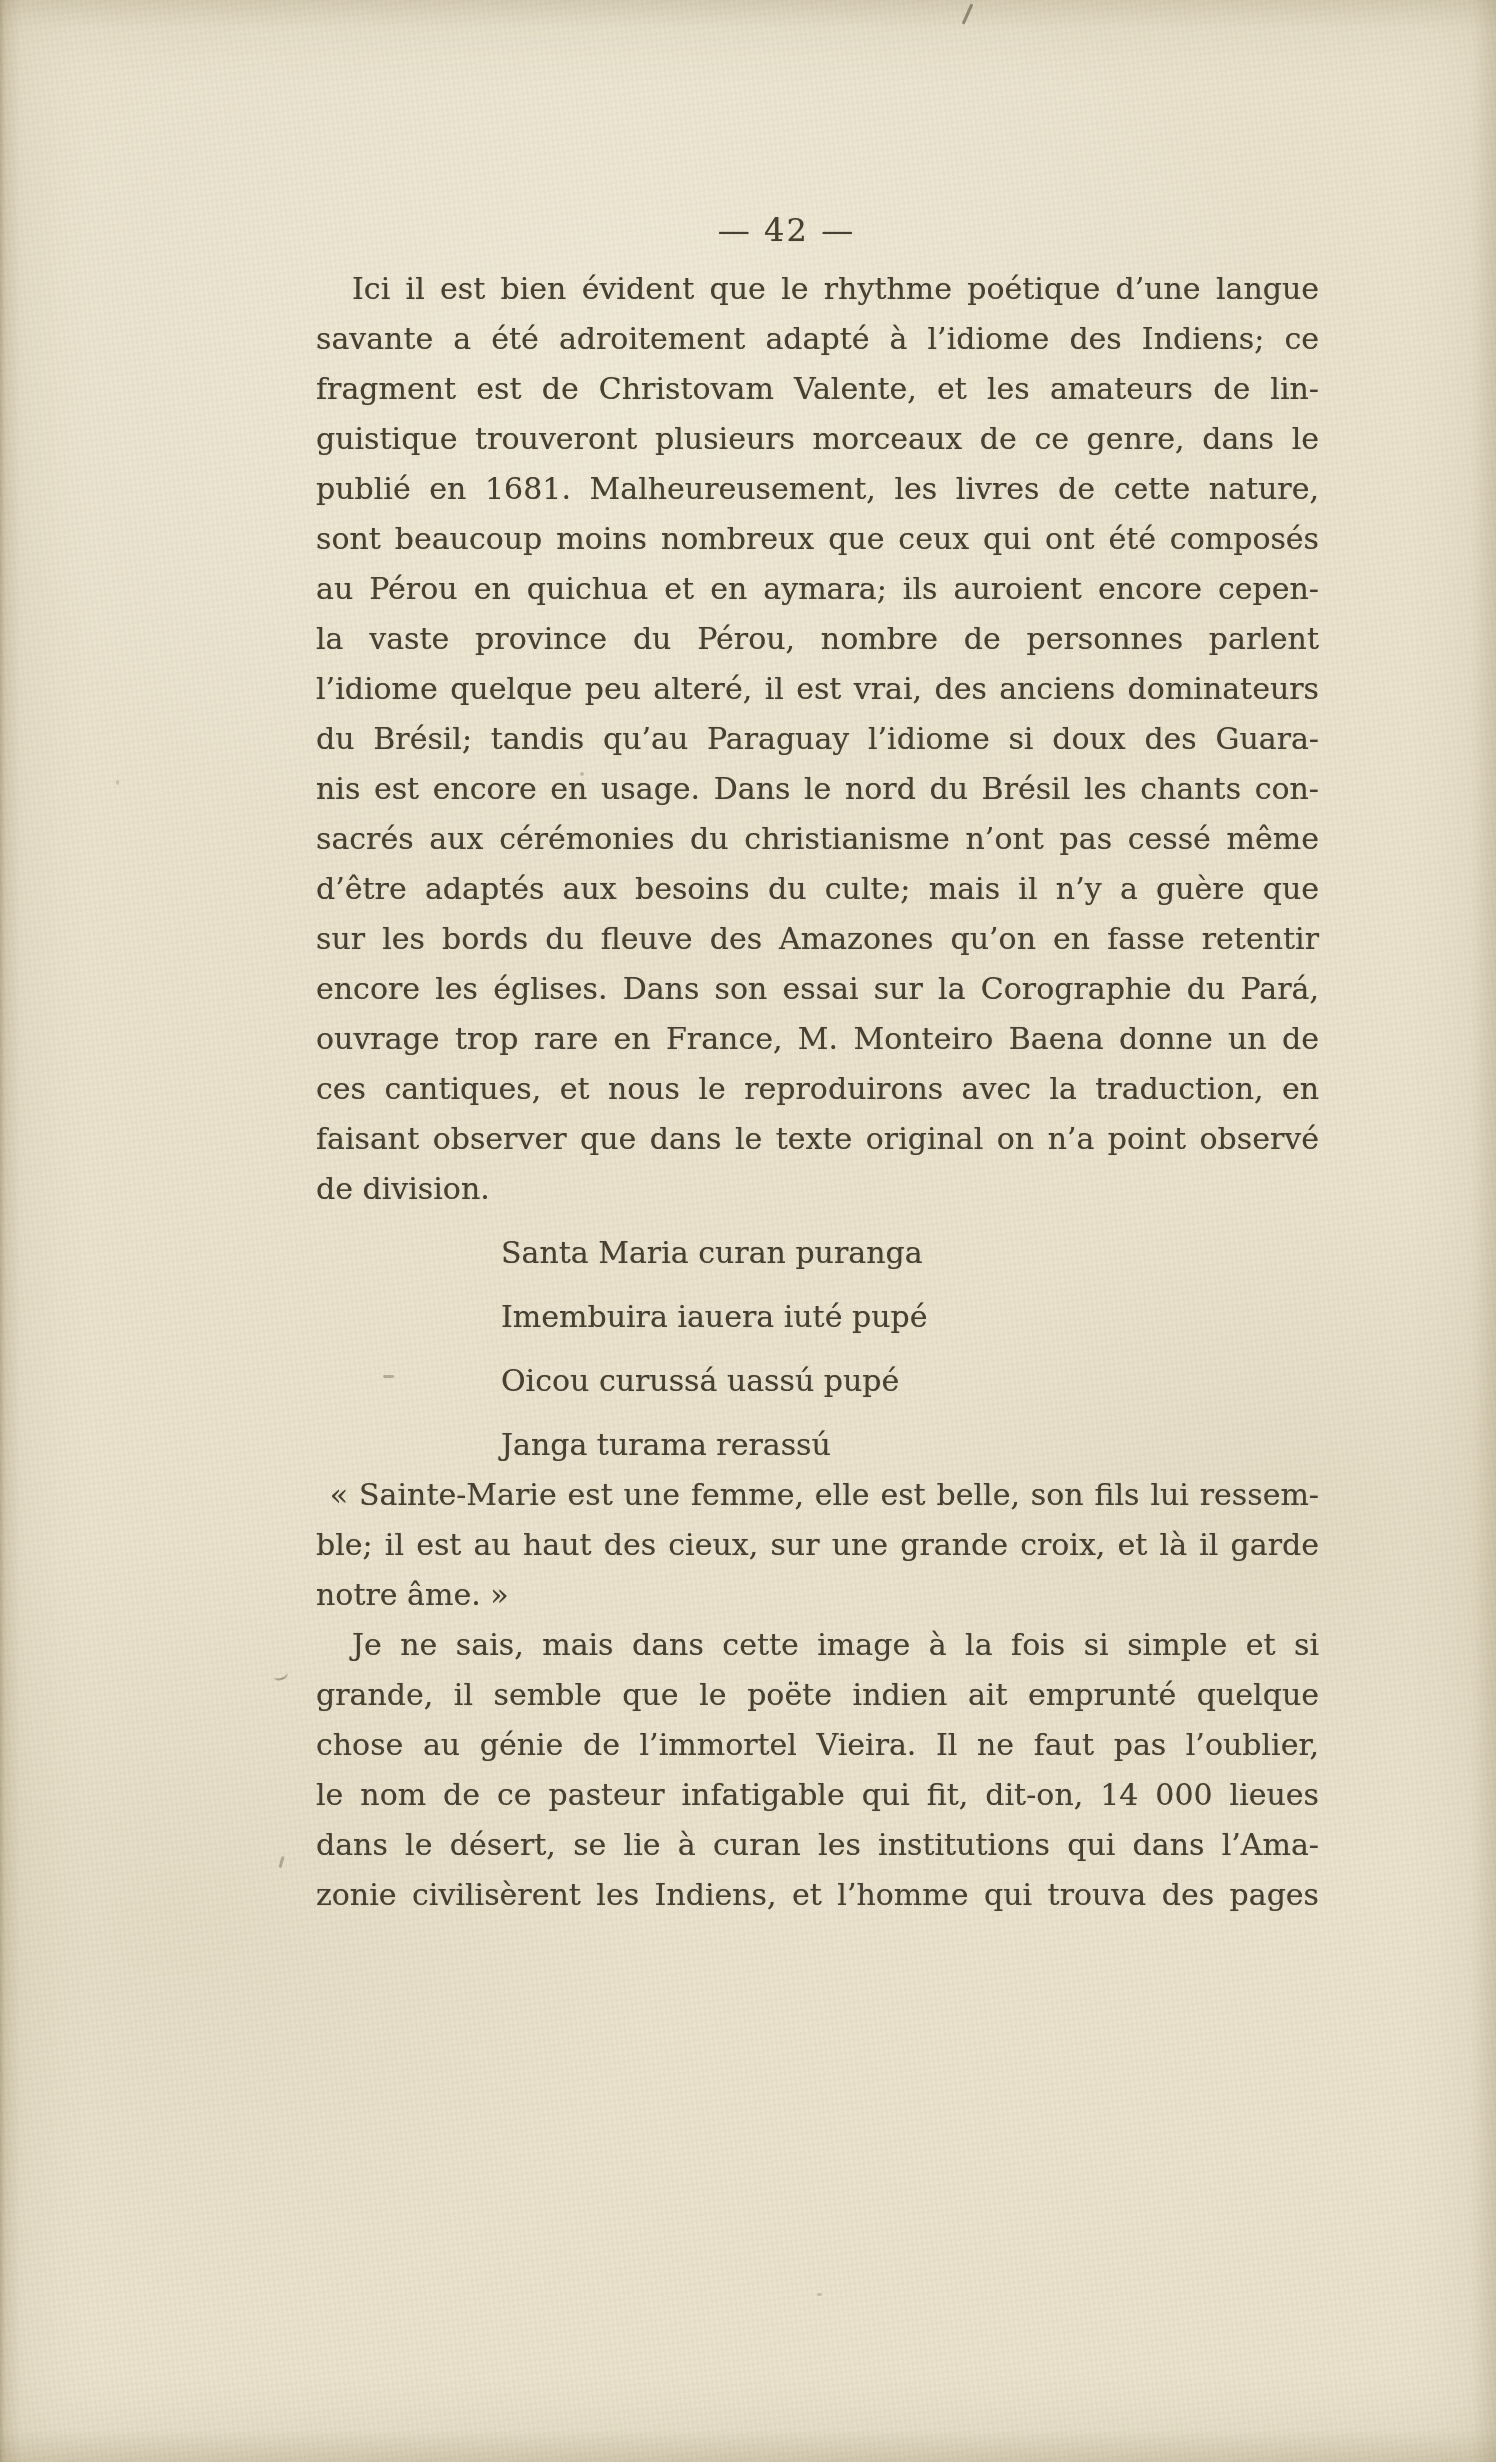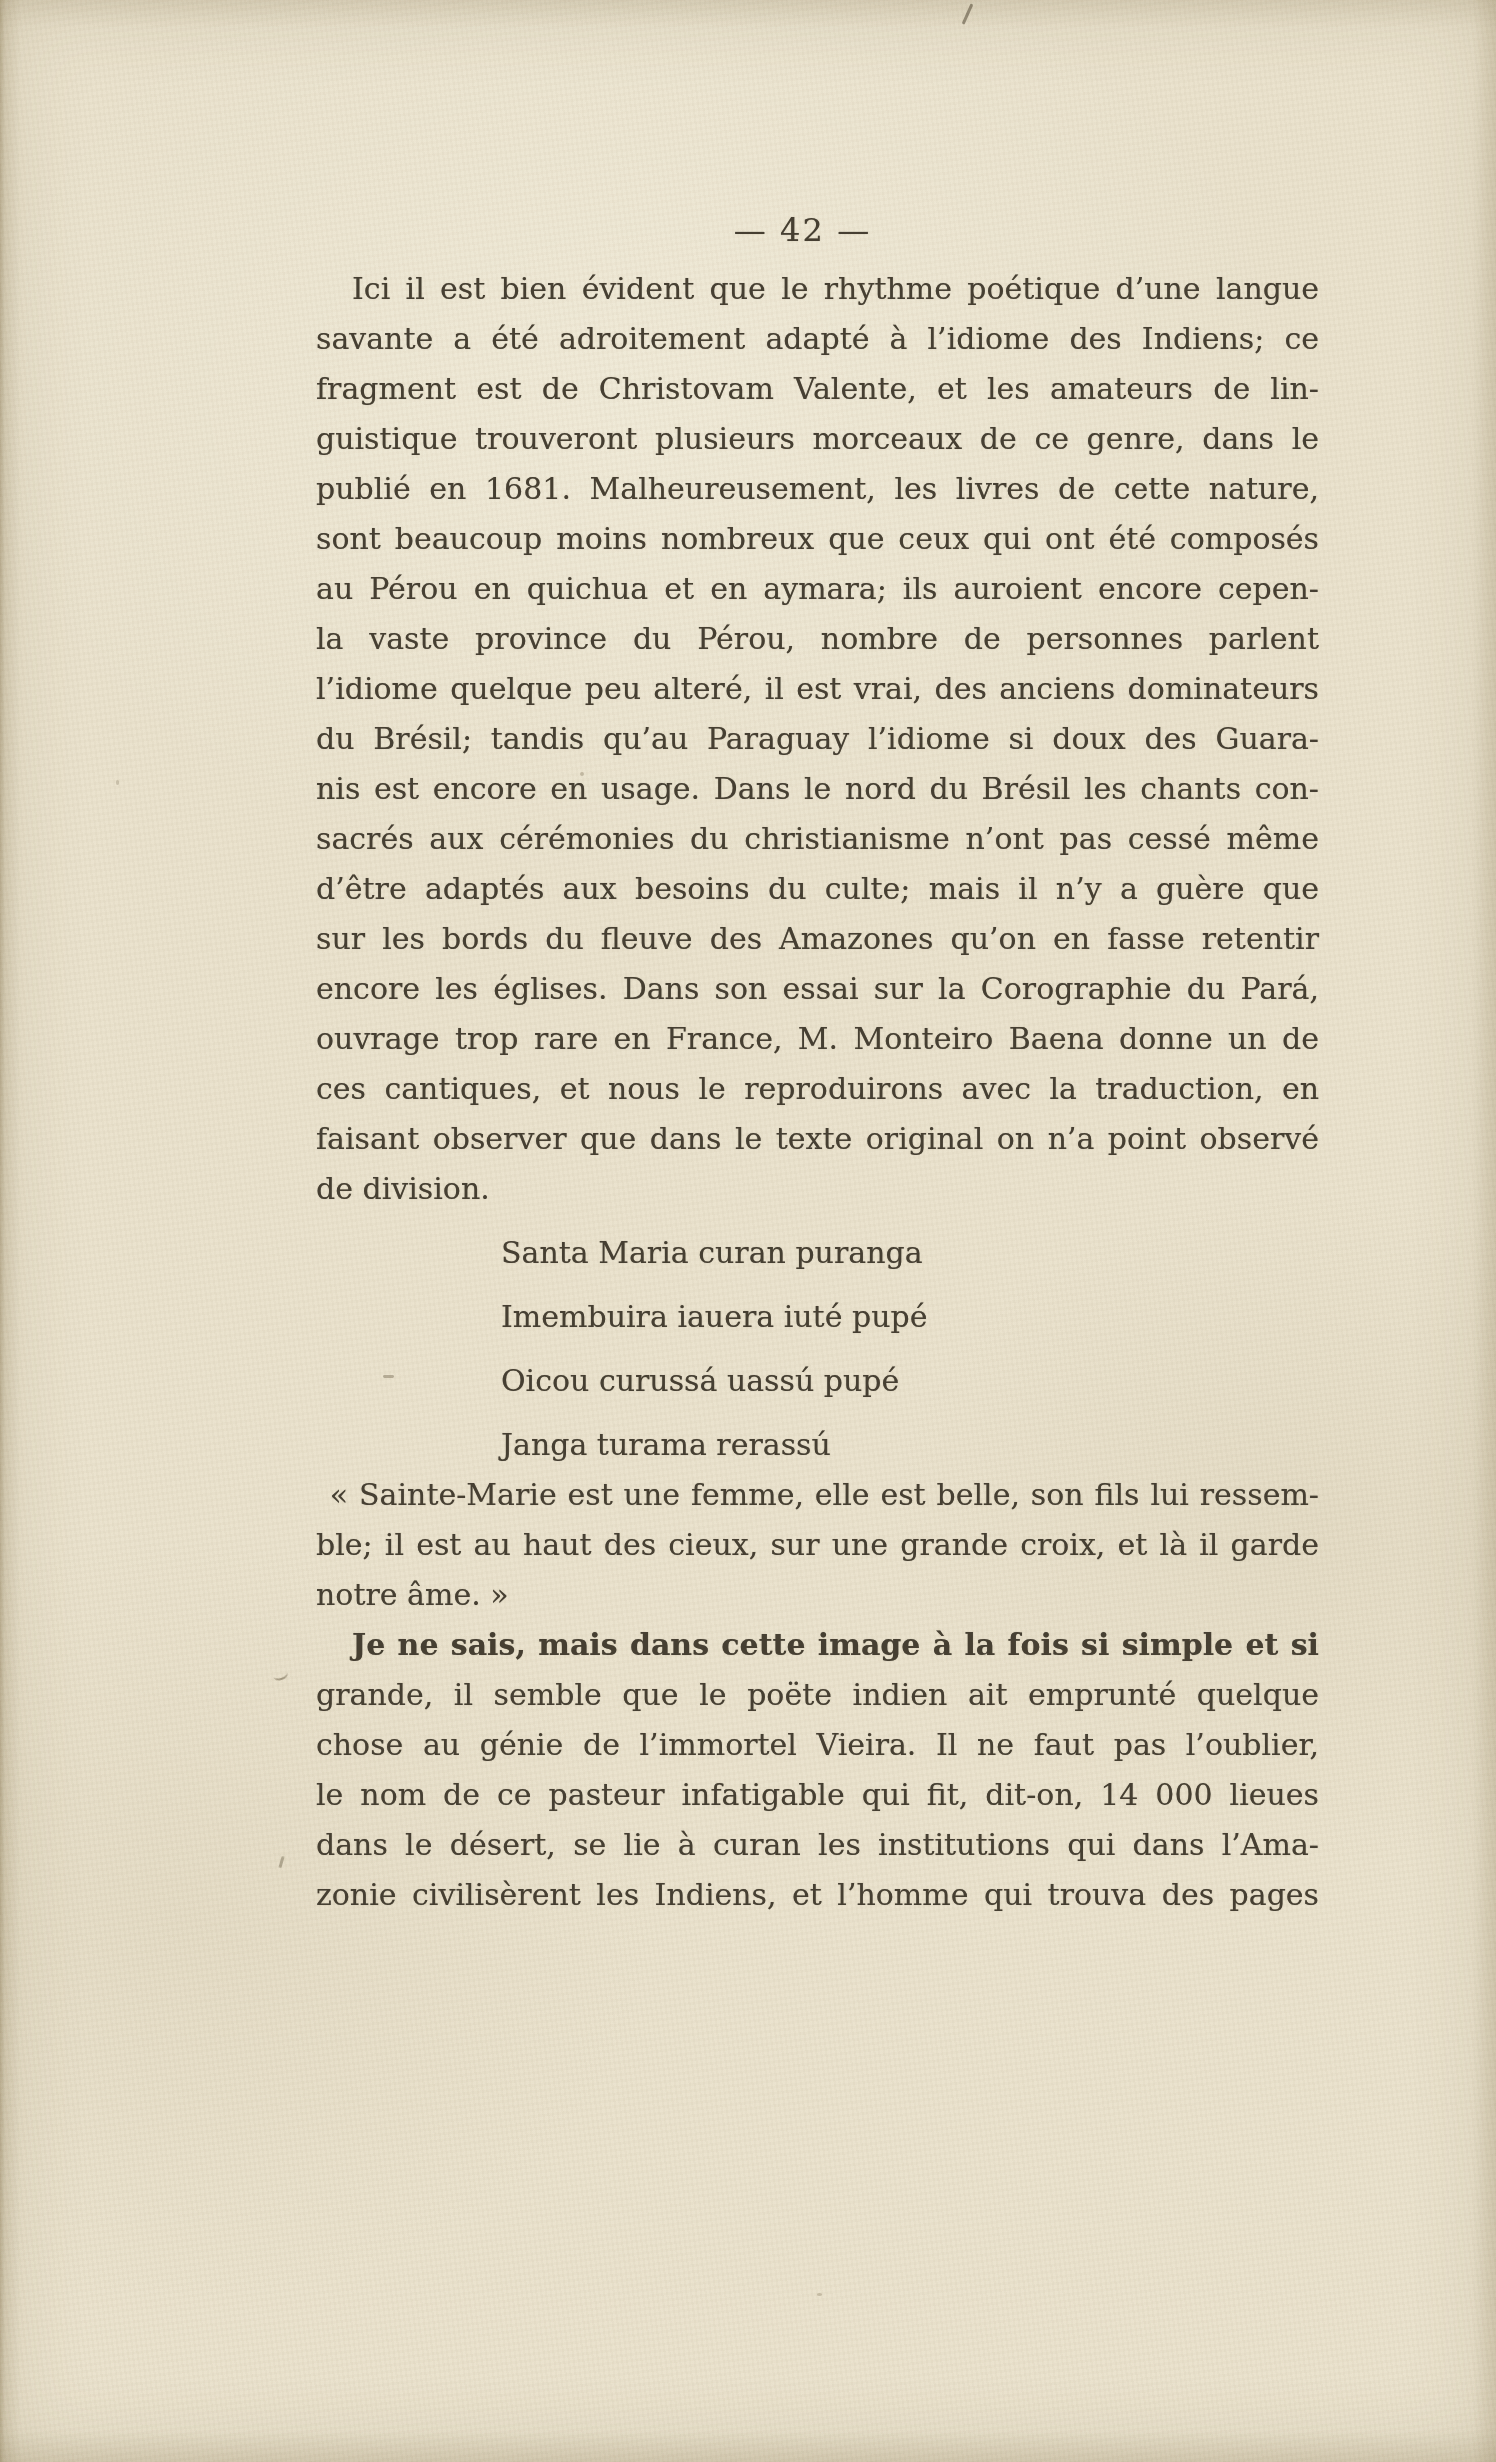--- a/index.html
+++ b/index.html
@@ -36,21 +36,21 @@
       repeating-linear-gradient(-7deg, rgba(120,104,70,0.022) 0 2.8px, rgba(255,250,235,0.022) 2.8px 6.2px);
   }
   .vignette {
     position: absolute;
     inset: 0;
     pointer-events: none;
     box-shadow: inset 0 0 83px rgba(105,88,52,0.18);
   }
   .pagenum {
     position: absolute;
-    left: 316px;
+    left: 300px;
     top: 211px;
     width: 973px;
     text-align: center;
     font-size: 32px;
     letter-spacing: 2.1px;
     color: var(--ink, #463f32);
     text-shadow: 0 0 0.7px rgba(70,63,50,0.55);
   }
   .column {
     position: absolute;
@@ -148,21 +148,21 @@
         <div class="line">Imembuira iauera iuté pupé</div>
         <div class="line">Oicou curussá uassú pupé</div>
         <div class="line">Janga turama rerassú</div>
       </div>
       <div class="block paragraph">
         <div class="line" style="text-indent: 13.8px;">« Sainte-Marie est une femme, elle est belle, son fils lui ressem-</div>
         <div class="line">ble; il est au haut des cieux, sur une grande croix, et là il garde</div>
         <div class="line nojust">notre âme. »</div>
       </div>
       <div class="block paragraph">
-        <div class="line" style="text-indent: 36px; font-weight: bold;">Je ne sais, mais dans cette image à la fois si simple et si</div>
+        <div class="line" style="text-indent: 36px;">Je ne sais, mais dans cette image à la fois si simple et si</div>
         <div class="line">grande, il semble que le poëte indien ait emprunté quelque</div>
         <div class="line">chose au génie de l’immortel Vieira. Il ne faut pas l’oublier,</div>
         <div class="line">le nom de ce pasteur infatigable qui fit, dit-on, 14 000 lieues</div>
         <div class="line">dans le désert, se lie à curan les institutions qui dans l’Ama-</div>
         <div class="line">zonie civilisèrent les Indiens, et l’homme qui trouva des pages</div>
       </div>
     </div>
 
   <div class="artifact a-slash"></div>
   <div class="artifact a-squiggle"></div>

